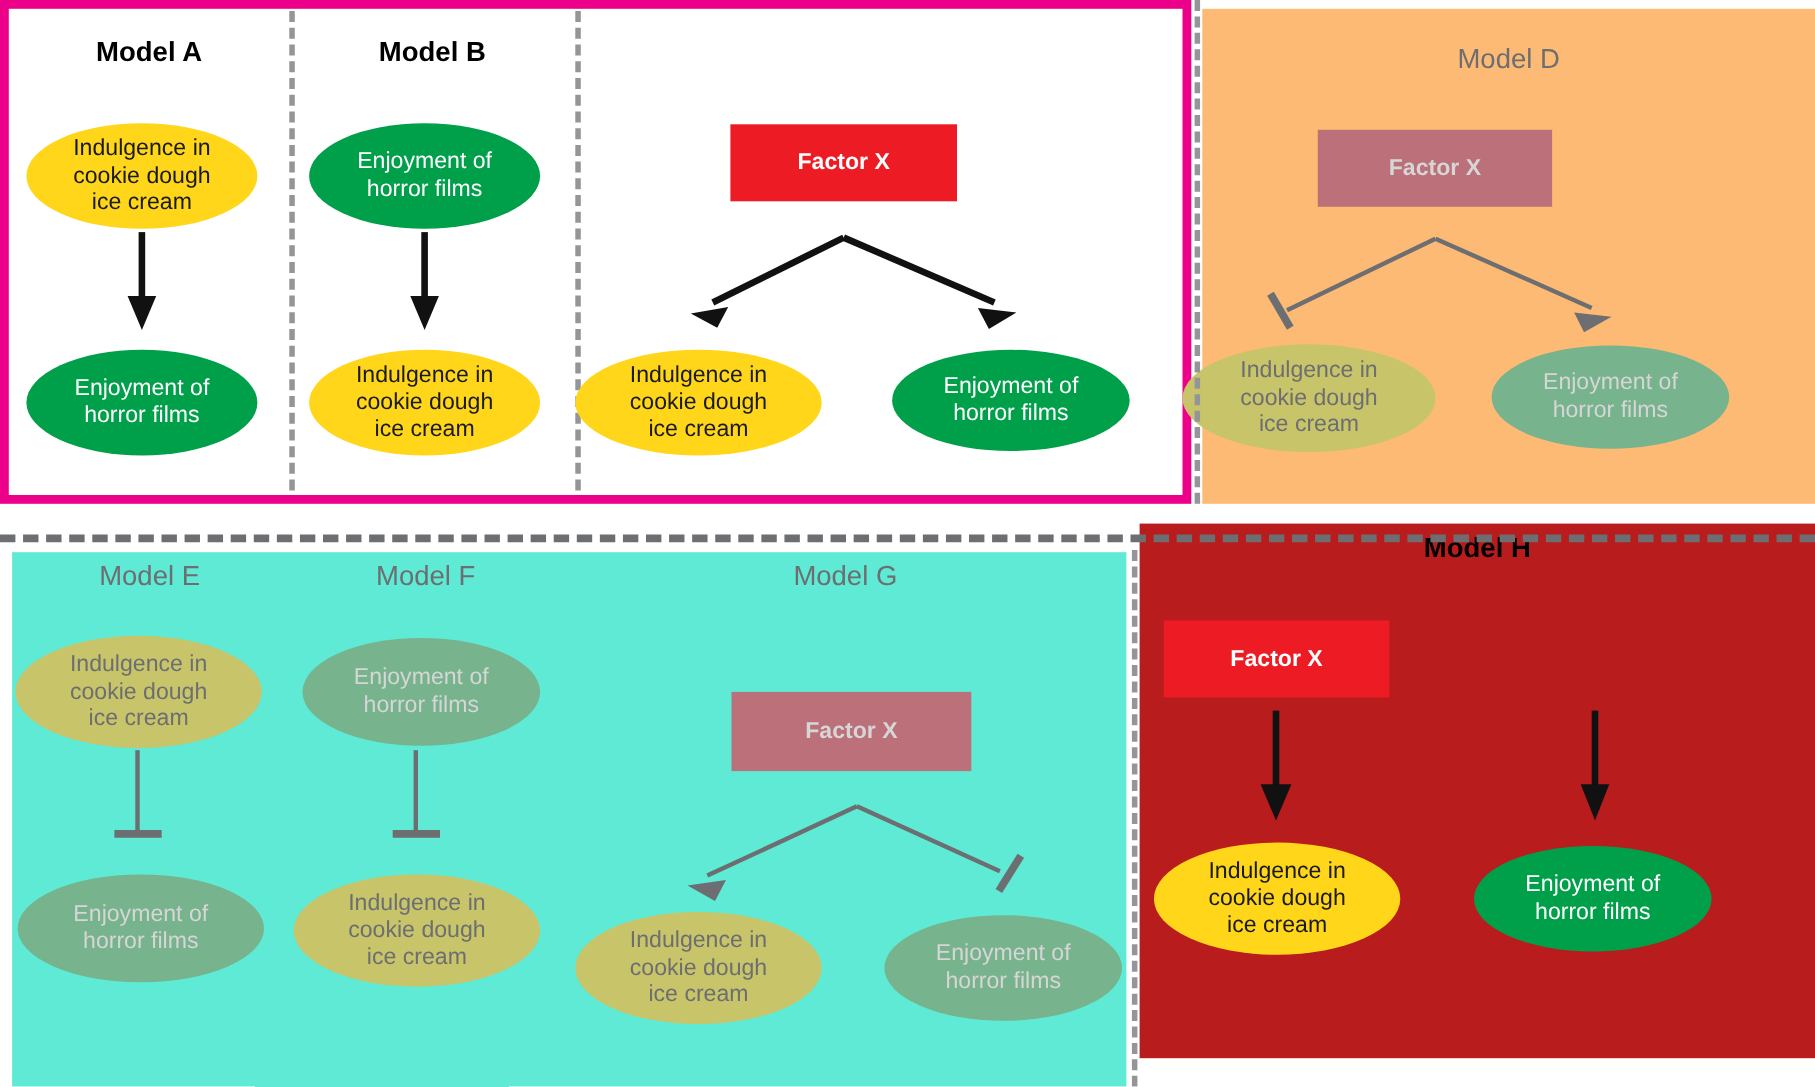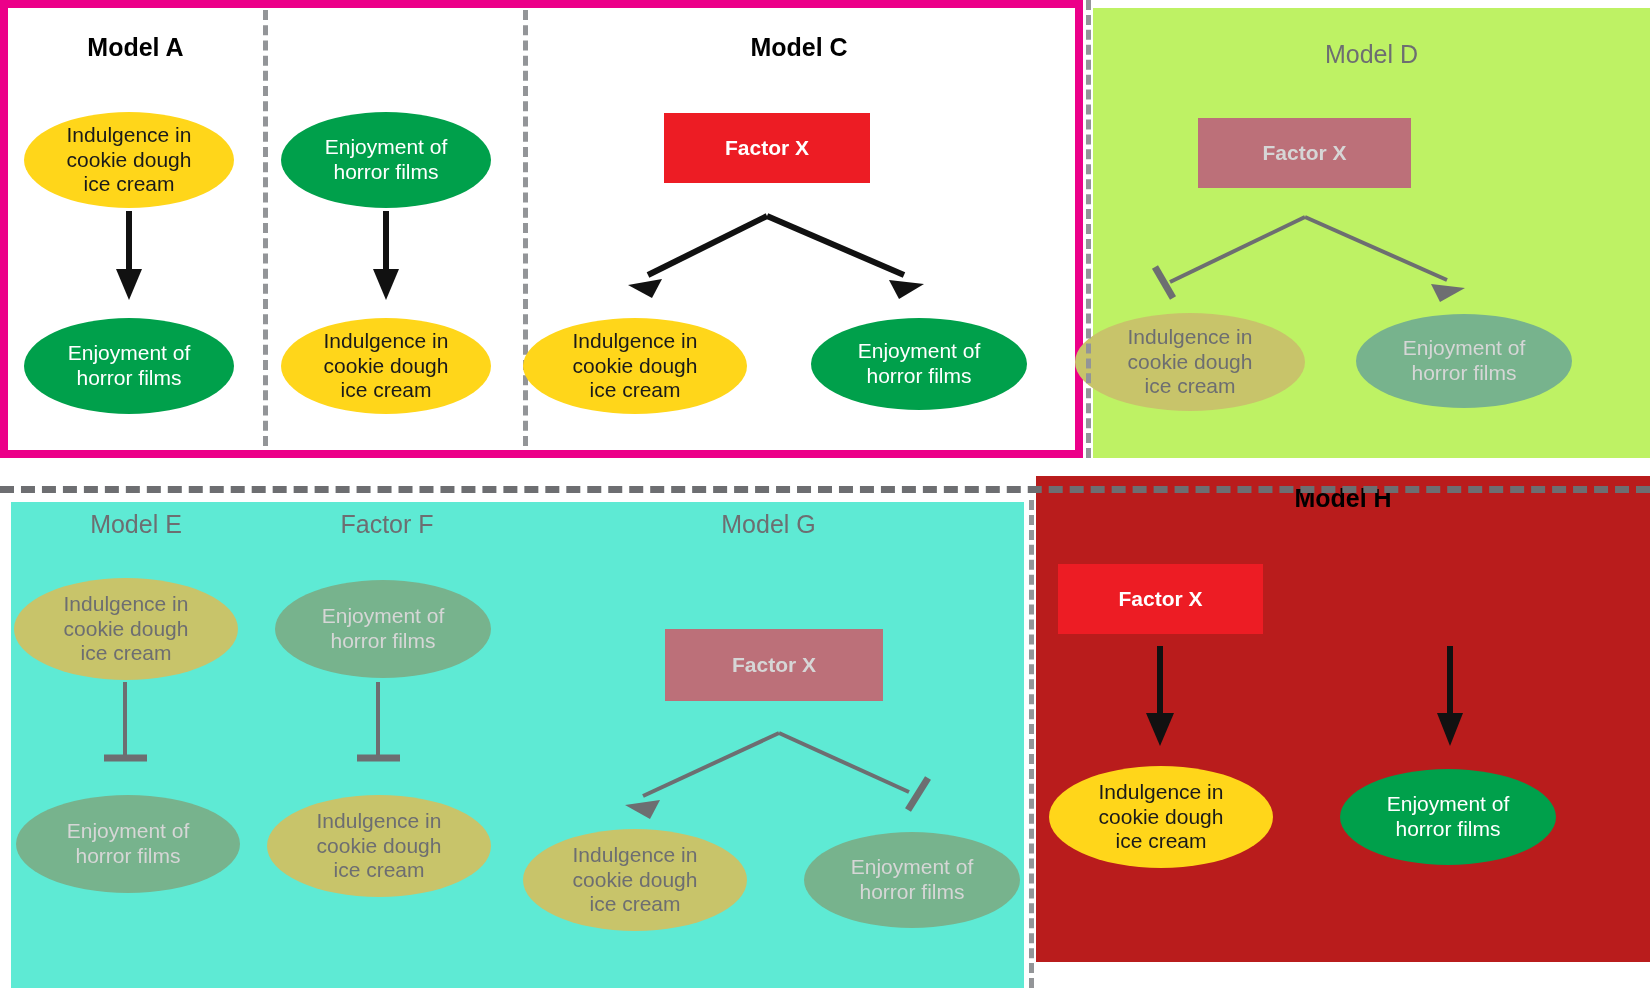--- a/index.html
+++ b/index.html
@@ -21,21 +21,21 @@
   
   .panel { position: absolute; box-sizing: border-box; }
 
   #panel-top-left {
     left: 0; top: 0; width: 1083px; height: 458px;
     background: #ffffff;
     border: 8px solid #EC0089;
   }
   #panel-top-right {
     left: 1093px; top: 8px; width: 557px; height: 450px;
-    background: #bef264;
+    background: #fdba74;
   }
   #panel-bottom-left {
     left: 11px; top: 502px; width: 1013px; height: 486px;
     background: #5eead4;
   }
   #panel-bottom-right {
     left: 1036px; top: 476px; width: 614px; height: 486px;
     background: #b91c1c;
   }
 
@@ -106,30 +106,30 @@
       <div class="model-title" style="top:25px;">Model A</div>
       <div class="node ellipse c-yellow" style="left:16px; top:104px; width:210px; height:96px;">Indulgence in<br>cookie dough<br>ice cream</div>
       <svg class="conn" style="left:0; top:195px; width:255px; height:110px;">
         <line x1="121" y1="8" x2="121" y2="78" stroke="#111111" stroke-width="6"></line>
         <polygon points="121,97 108,66 134,66" fill="#111111"></polygon>
       </svg>
       <div class="node ellipse c-green" style="left:16px; top:310px; width:210px; height:96px;">Enjoyment of<br>horror films</div>
     </div>
 
     <div class="model" style="left:255px; top:0px; width:260px; height:440px;">
+      <div class="model-title" style="top:25px;">Model B</div>
       <div class="node ellipse c-green" style="left:18px; top:104px; width:210px; height:96px;">Enjoyment of<br>horror films</div>
       <svg class="conn" style="left:0; top:195px; width:260px; height:110px;">
         <line x1="123" y1="8" x2="123" y2="78" stroke="#111111" stroke-width="6"></line>
         <polygon points="123,97 110,66 136,66" fill="#111111"></polygon>
       </svg>
       <div class="node ellipse c-yellow" style="left:18px; top:310px; width:210px; height:96px;">Indulgence in<br>cookie dough<br>ice cream</div>
     </div>
 
     <div class="model" style="left:515px; top:0px; width:552px; height:440px;">
-      <div class="model-title" style="top:25px;">Model C</div>
       <div class="node rect c-red" style="left:141px; top:105px; width:206px; height:70px;">Factor X</div>
       <svg class="conn" style="left:0; top:175px; width:552px; height:130px;">
         <line x1="244" y1="33" x2="125" y2="92" stroke="#111111" stroke-width="6"></line>
         <polygon points="105,102 139,96 129,115" fill="#111111"></polygon>
         <line x1="244" y1="33" x2="381" y2="92" stroke="#111111" stroke-width="6"></line>
         <polygon points="401,101 366,97 376,116" fill="#111111"></polygon>
       </svg>
       <div class="node ellipse c-yellow" style="left:0px; top:310px; width:224px; height:96px;">Indulgence in<br>cookie dough<br>ice cream</div>
       <div class="node ellipse c-green" style="left:288px; top:310px; width:216px; height:92px;">Enjoyment of<br>horror films</div>
     </div>
@@ -157,21 +157,21 @@
       <div class="model-title" style="top:8px;">Model E</div>
       <div class="node ellipse c-yellow-dim" style="left:3px; top:76px; width:224px; height:102px;">Indulgence in<br>cookie dough<br>ice cream</div>
       <svg class="conn" style="left:0; top:170px; width:250px; height:130px;">
         <line x1="114" y1="10" x2="114" y2="84" stroke="#6D6E71" stroke-width="4"></line>
         <line x1="93" y1="86" x2="136" y2="86" stroke="#6D6E71" stroke-width="7"></line>
       </svg>
       <div class="node ellipse c-green-dim" style="left:5px; top:293px; width:224px; height:98px;">Enjoyment of<br>horror films</div>
     </div>
 
     <div class="model dim" style="left:250px; top:0px; width:252px; height:486px;">
-      <div class="model-title" style="top:8px;">Factor F</div>
+      <div class="model-title" style="top:8px;">Model F</div>
       <div class="node ellipse c-green-dim" style="left:14px; top:78px; width:216px; height:98px;">Enjoyment of<br>horror films</div>
       <svg class="conn" style="left:0; top:170px; width:252px; height:130px;">
         <line x1="117" y1="10" x2="117" y2="84" stroke="#6D6E71" stroke-width="4"></line>
         <line x1="96" y1="86" x2="139" y2="86" stroke="#6D6E71" stroke-width="7"></line>
       </svg>
       <div class="node ellipse c-yellow-dim" style="left:6px; top:293px; width:224px; height:102px;">Indulgence in<br>cookie dough<br>ice cream</div>
     </div>
 
     <div class="model dim" style="left:502px; top:0px; width:511px; height:486px;">
       <div class="model-title" style="top:8px;">Model G</div>

